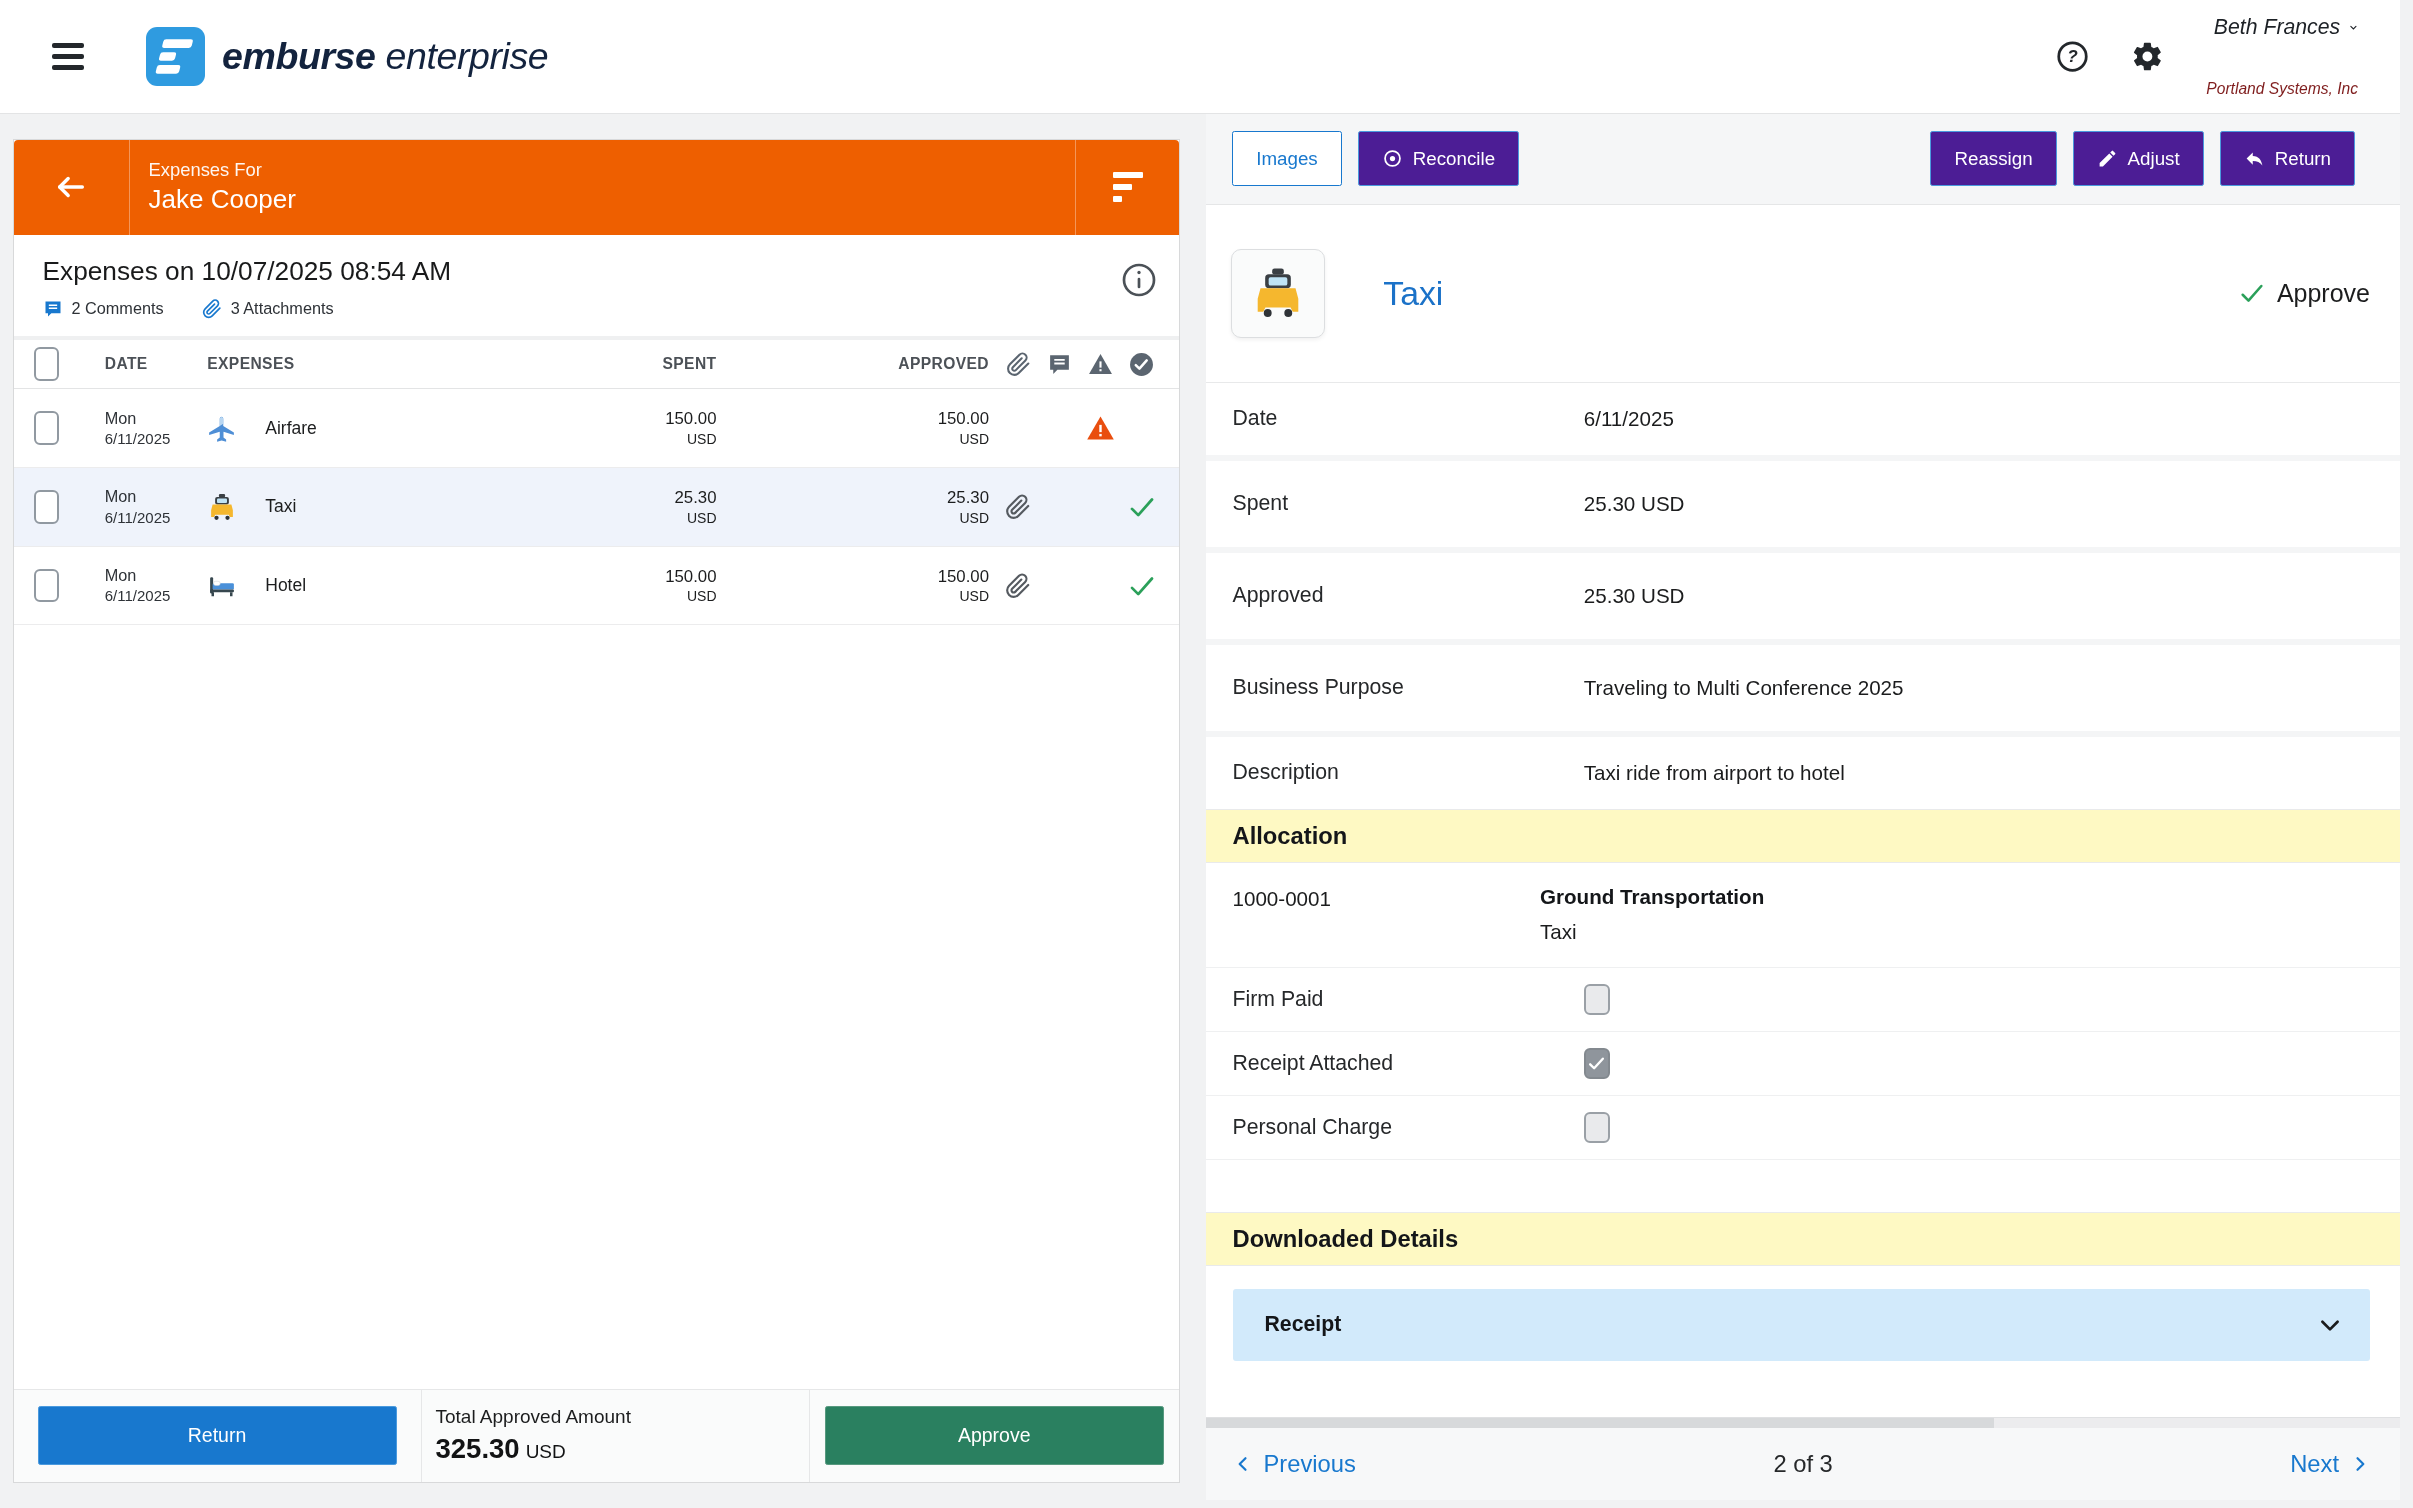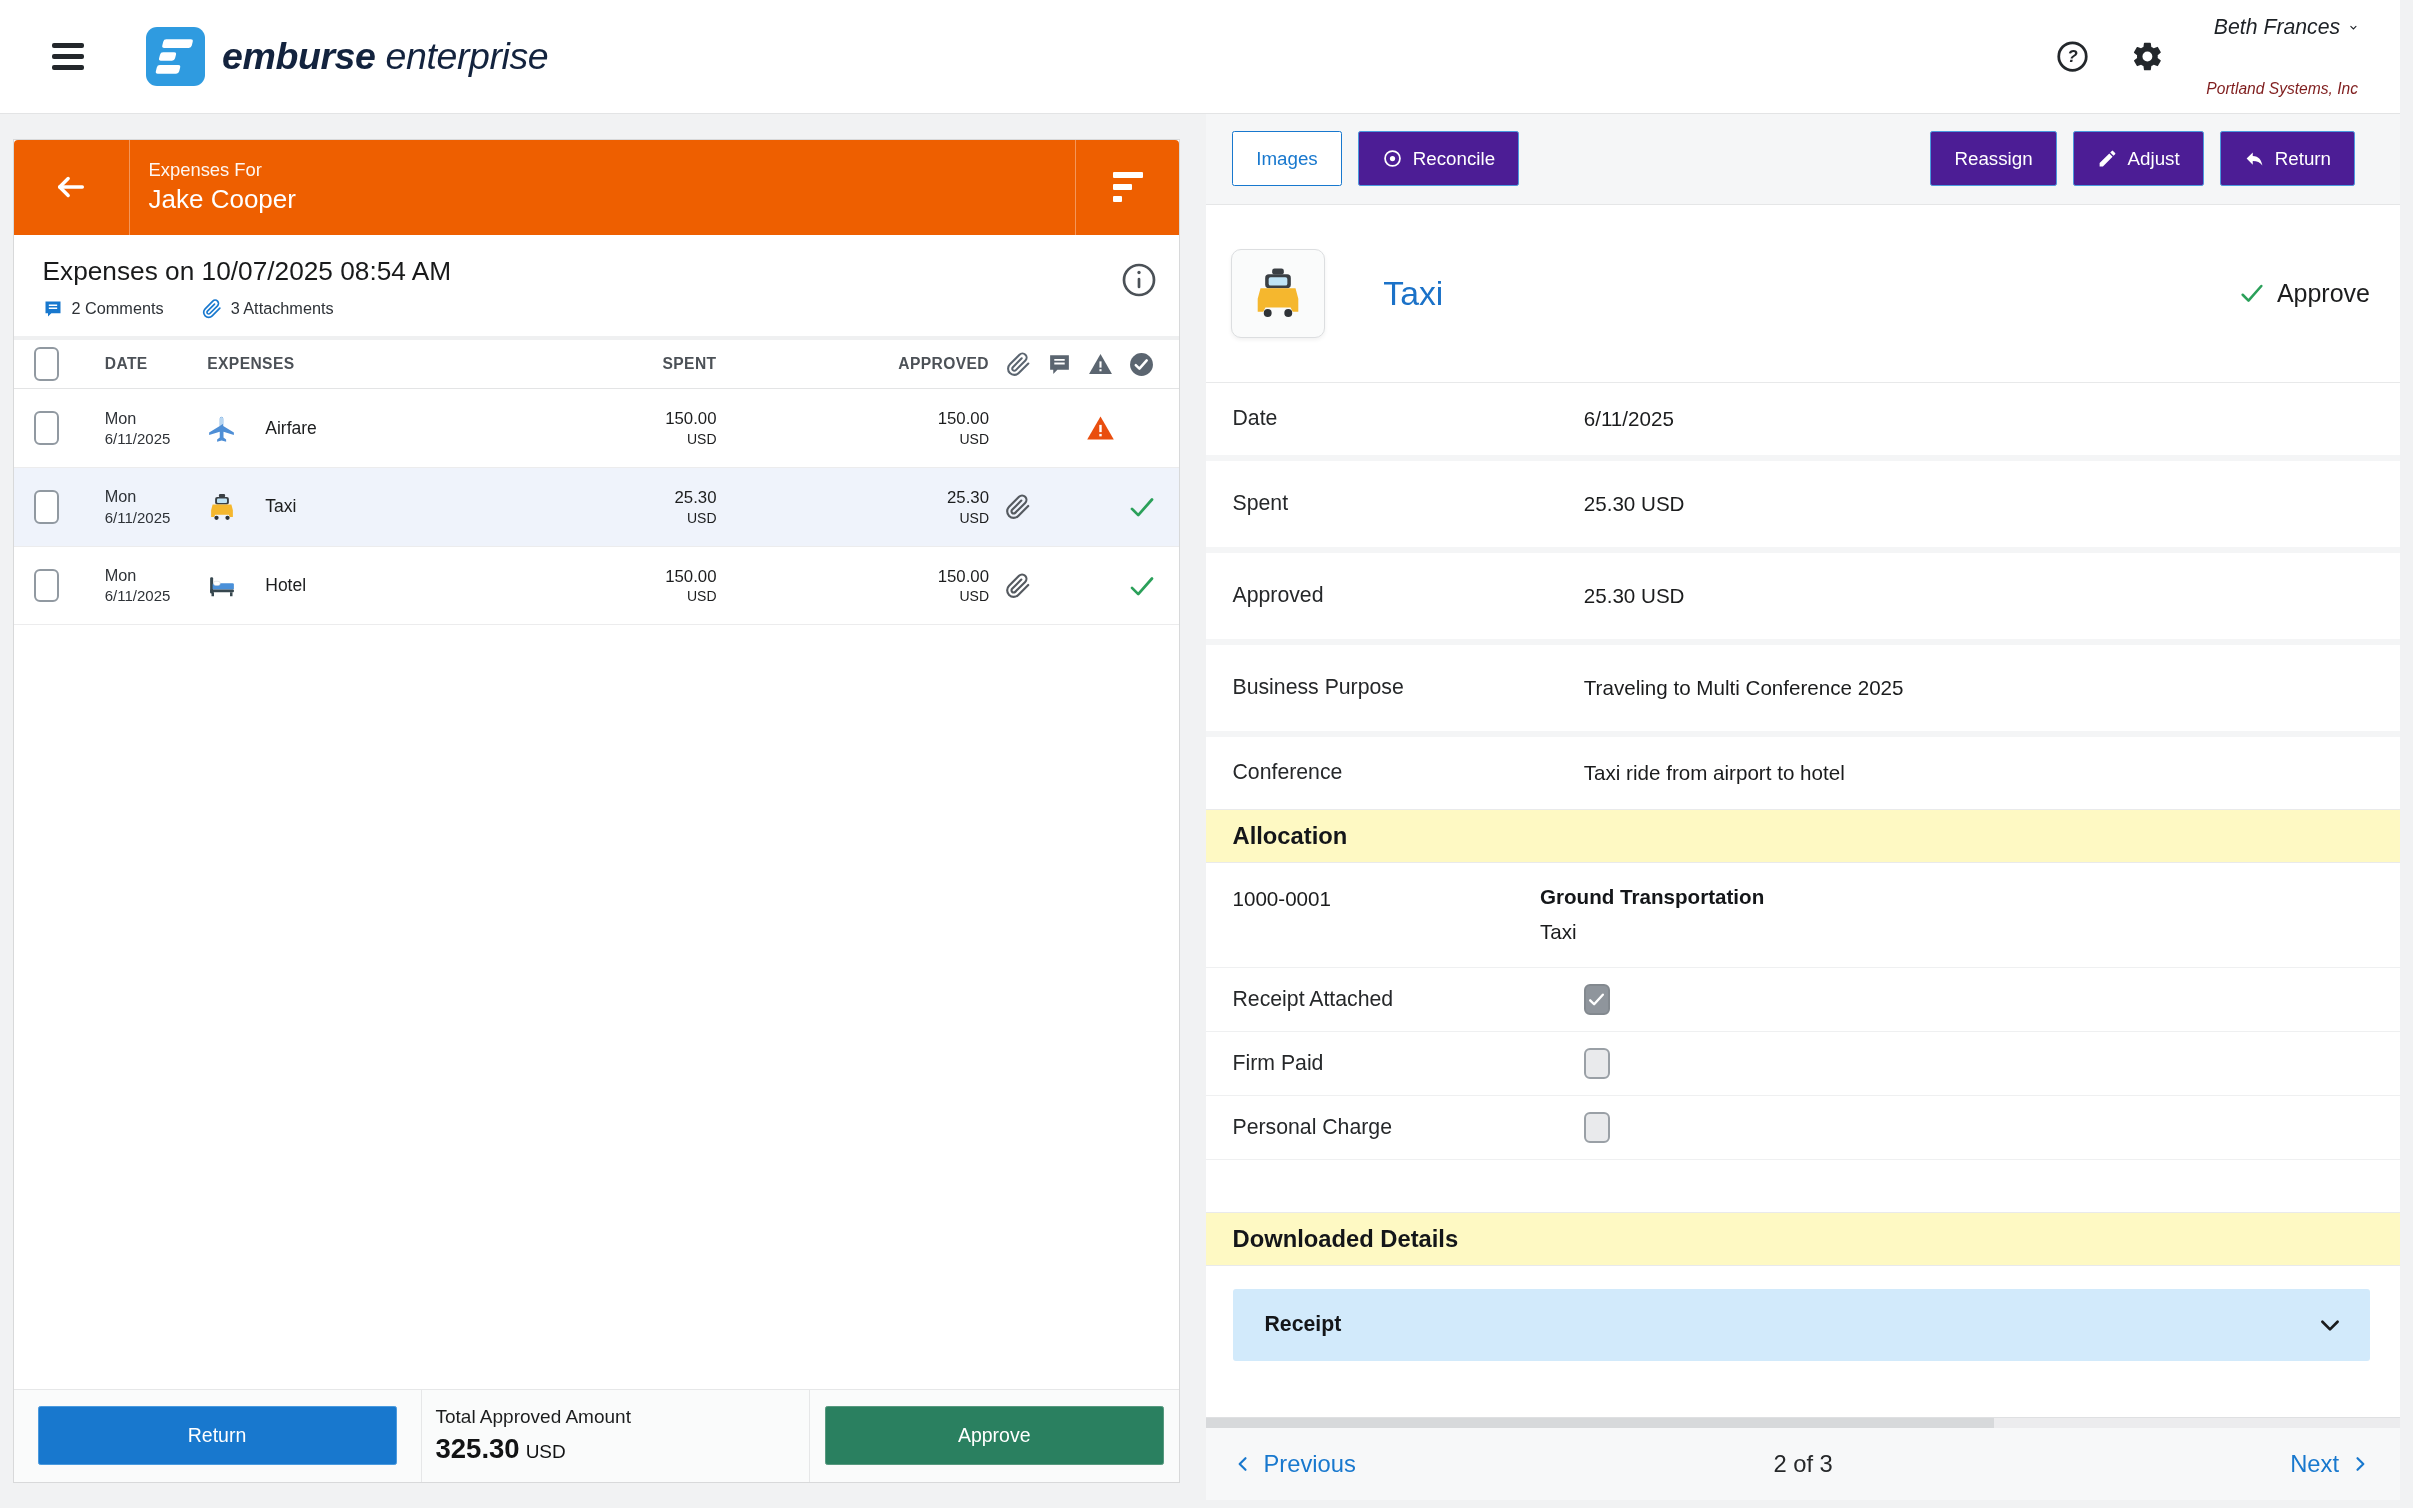--- a/index.html
+++ b/index.html
@@ -483,53 +483,53 @@
       <div class="flabel">Approved</div>
       <div class="fvalue">25.30 USD</div>
     </div>
     <div class="row-sep"></div>
     <div class="field-row h-76">
       <div class="flabel">Business Purpose</div>
       <div class="fvalue">Traveling to Multi Conference 2025</div>
     </div>
     <div class="row-sep"></div>
     <div class="field-row h-62">
-      <div class="flabel">Conference</div>
+      <div class="flabel">Description</div>
       <div class="fvalue">Taxi ride from airport to hotel</div>
     </div>
 
     <div class="section-band">
       <div class="stitle">Allocation</div>
     </div>
 
     <div class="alloc-row">
       <div class="alloc-code">1000-0001</div>
       <div>
         <div class="alloc-cat">Ground Transportation</div>
         <div class="alloc-sub">Taxi</div>
       </div>
     </div>
 
+    <div class="check-row">
+      <div class="flabel">Firm Paid</div>
+      <div>
+          <div class="cbox unchecked"></div>
+        </div>
+    </div>
     <div class="check-row">
       <div class="flabel">Receipt Attached</div>
       <div>
         <div class="cbox checked">
           <svg viewBox="0 0 24 24" fill="none" stroke="#fff" stroke-width="3" stroke-linecap="round" stroke-linejoin="round">
               <path d="M4 13l5 5L20 6"></path>
             </svg>
         </div>
       </div>
     </div>
     <div class="check-row">
-      <div class="flabel">Firm Paid</div>
-      <div>
-          <div class="cbox unchecked"></div>
-        </div>
-    </div>
-    <div class="check-row">
       <div class="flabel">Personal Charge</div>
       <div>
           <div class="cbox unchecked"></div>
         </div>
     </div>
 
     <div class="white-gap" style="height:2.6rem;"></div>
 
     <div class="section-band">
       <div class="stitle">Downloaded Details</div>

